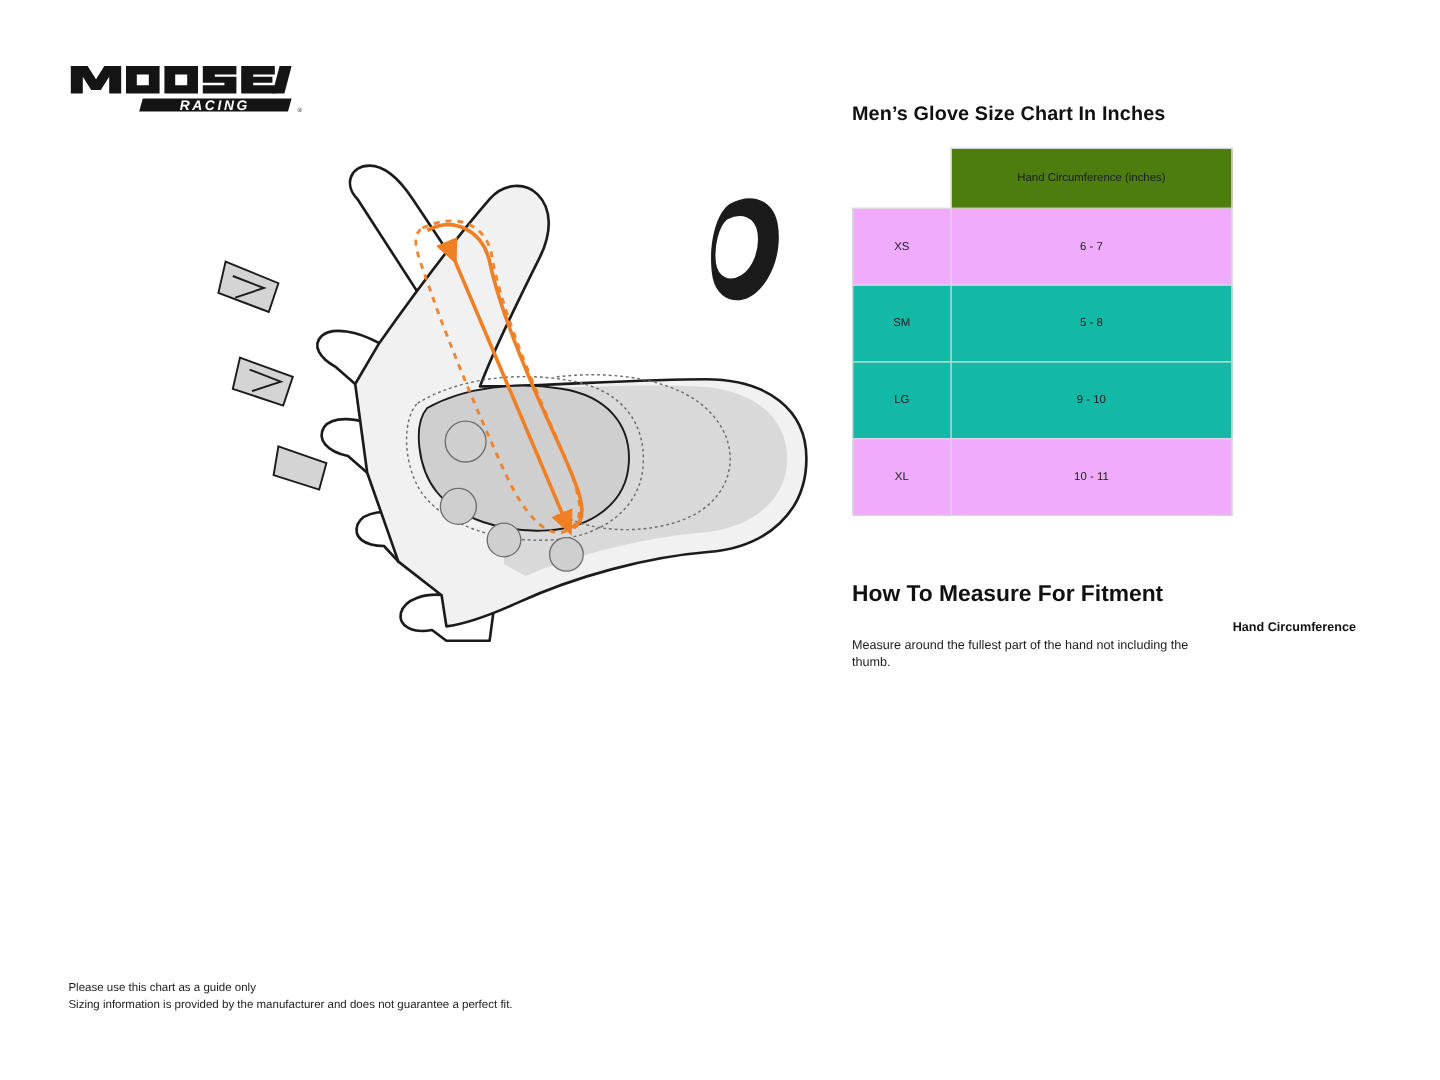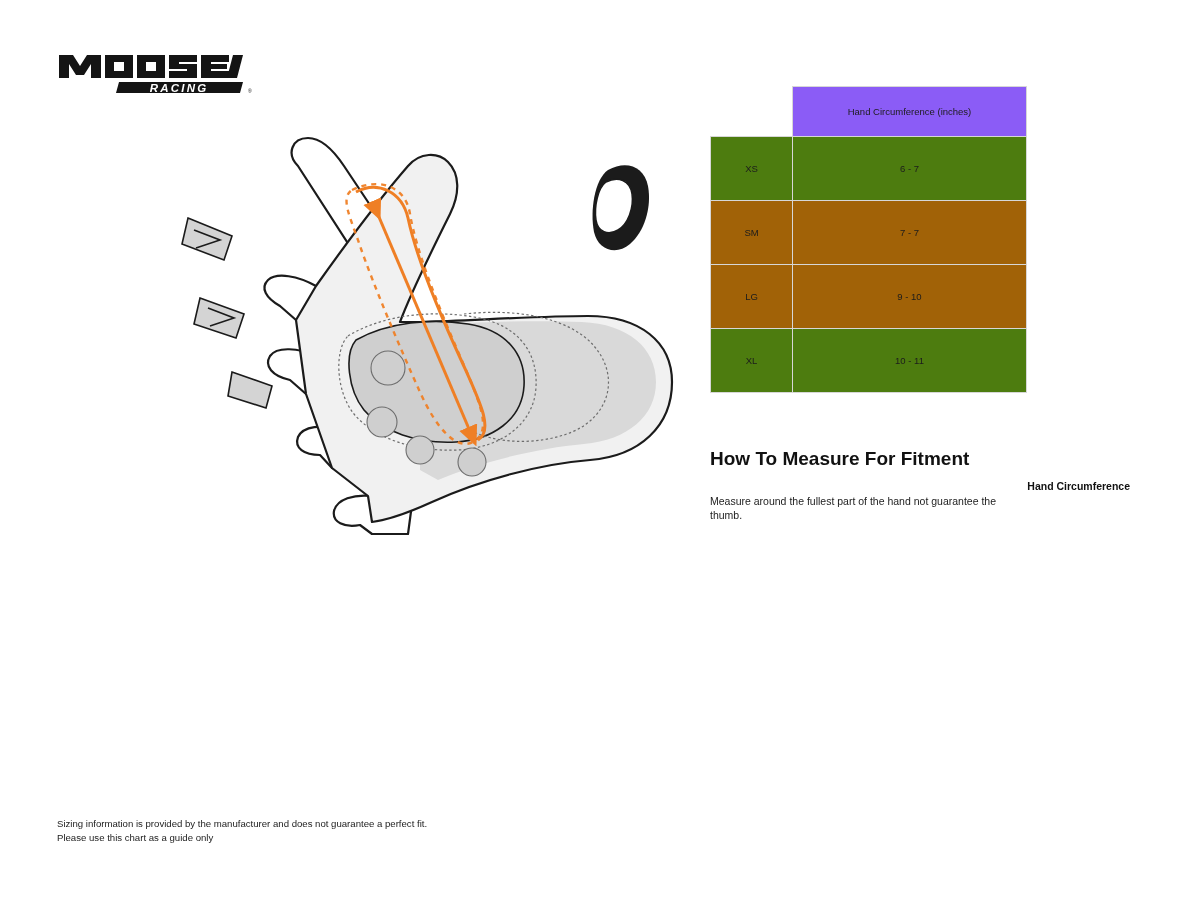--- a/index.html
+++ b/index.html
@@ -68,27 +68,27 @@
     color: #1c1c1c;
     font-weight: normal;
     padding: 0;
   }
   table.size-table tr { height: 64px; }
   table.size-table tr.header-row { height: 50px; }
   col.col-size { width: 82px; }
   col.col-value { width: 234px; }
   .hdr-blank { background: #ffffff; border: none !important; }
   .hdr-cell {
-    background: #8b5cf6;
+    background: #4d7c0f;
     font-size: 9.5px;
     font-weight: normal;
     color: #1c1c1c;
   }
-  .shaded { background: #4d7c0f; }
-  .plain  { background: #a16207; }
+  .shaded { background: #f0abfc; }
+  .plain  { background: #14b8a6; }
 
   
   .measure {
     margin-top: 55px;
   }
   .measure h2 {
     font-size: 19px;
     font-weight: bold;
     margin: 0 0 10px 0;
     color: #111;
@@ -230,57 +230,58 @@
                  C360,292 374,320 358,330"></path>
       </g>
 
       <g stroke="#ef7f25" stroke-width="3" fill="none" marker-start="url(#arrHead)" marker-end="url(#arrHead)">
         <path d="M256,100 L352,326"></path>
       </g>
     </svg>
   </div>
 
   <div class="right-col">
+    <h1 class="chart-title">Men’s Glove Size Chart In Inches</h1>
 
     <table class="size-table">
       <colgroup>
         <col class="col-size">
         <col class="col-value">
       </colgroup>
       <thead>
         <tr class="header-row">
           <th class="hdr-blank"></th>
           <th class="hdr-cell">Hand Circumference (inches)</th>
         </tr>
       </thead>
       <tbody>
         <tr>
           <td class="shaded">XS</td>
           <td class="shaded">6 - 7</td>
         </tr>
         <tr>
           <td class="plain">SM</td>
-          <td class="plain">7 - 7</td>
+          <td class="plain">5 - 8</td>
         </tr>
         <tr>
           <td class="plain">LG</td>
           <td class="plain">9 - 10</td>
         </tr>
         <tr>
           <td class="shaded">XL</td>
           <td class="shaded">10 - 11</td>
         </tr>
       </tbody>
     </table>
 
     <div class="measure">
       <h2>How To Measure For Fitment</h2>
       <h3>Hand Circumference</h3>
-      <p>Measure around the fullest part of the hand not guarantee the thumb.</p>
+      <p>Measure around the fullest part of the hand not including the thumb.</p>
     </div>
   </div>
 
   <div class="footer">
+    <div>Please use this chart as a guide only</div>
     <div>Sizing information is provided by the manufacturer and does not guarantee a perfect fit.</div>
-    <div>Please use this chart as a guide only</div>
   </div>
 
 </div>
 
 </body></html>

